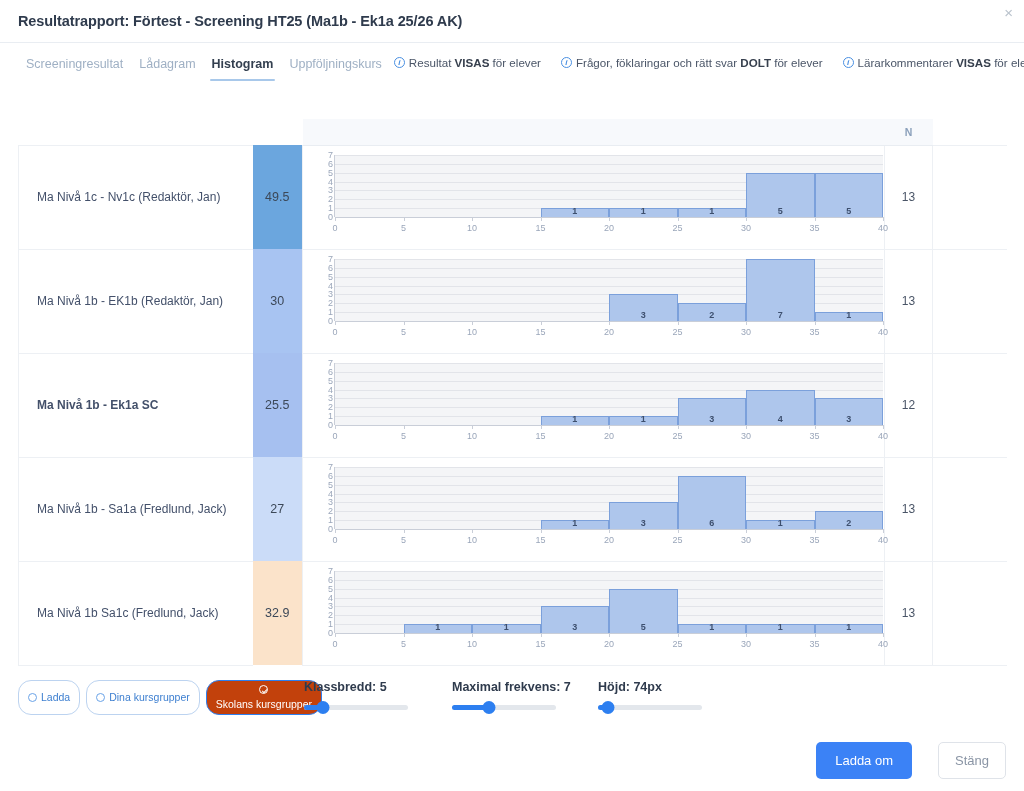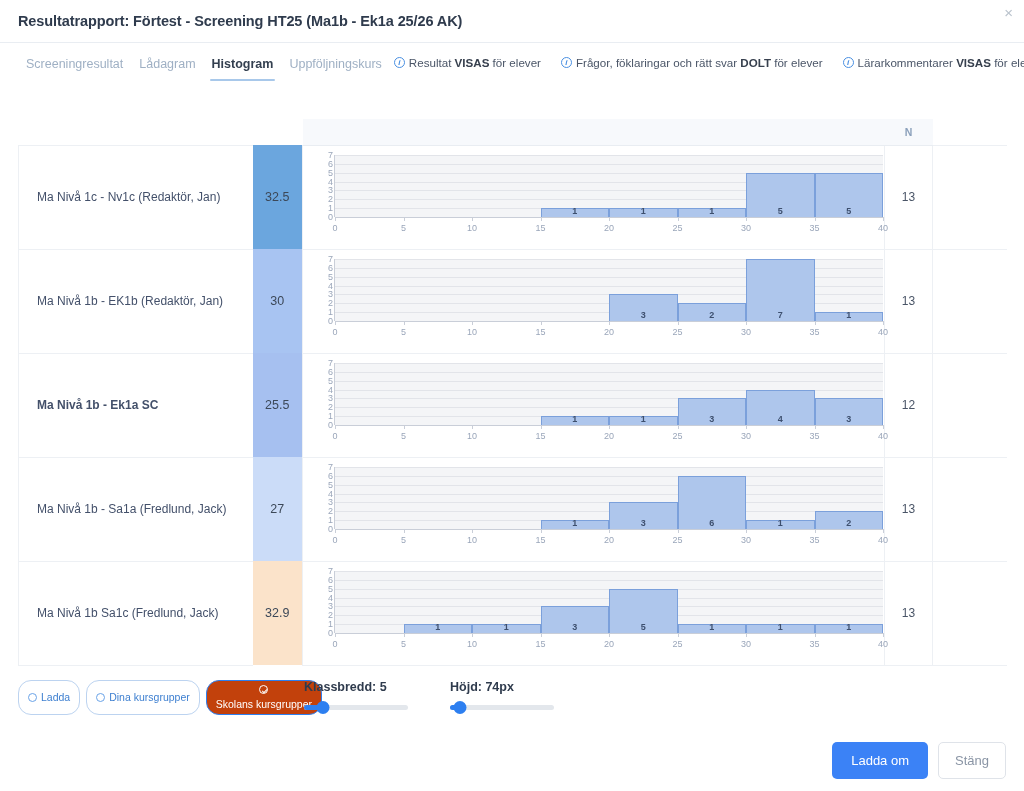--- a/index.html
+++ b/index.html
@@ -321,21 +321,21 @@
     width: 13px; height: 13px;
     background: #2d7ff0;
     border-radius: 50%;
     transform: translateX(-50%);
   }
 
   .actions {
     position: absolute;
     right: 18px; bottom: 12px;
     display: flex;
-    gap: 10px;
+    gap: 26px;
   }
   .btn-primary {
     background: #3b82f6;
     color: #fff;
     border: none;
     border-radius: 5px;
     padding: 10px 19px;
     font-size: 13px;
     cursor: pointer;
     font-family: "Liberation Sans", sans-serif;
@@ -401,21 +401,21 @@
           <th class="hdr-blank"></th>
           <th class="hdr-blank"></th>
           <th class="hdr-band"></th>
           <th class="hdr-n">N</th>
           <th class="hdr-blank"></th>
         </tr>
       </thead>
       <tbody id="tbody">
           <tr>
             <td class="name">Ma Nivå 1c - Nv1c (Redaktör, Jan)</td>
-            <td class="avg" style="background: rgb(107, 166, 222);">32.5</td>
+            <td class="avg" style="background: rgb(107, 166, 222);">49.5</td>
             <td class="chart">
               <div class="chart">
                 <div class="plot">
                   <div class="gridline" style="top: 53.1429px;"></div>
                   <div class="gridline" style="top: 44.2857px;"></div>
                   <div class="gridline" style="top: 35.4286px;"></div>
                   <div class="gridline" style="top: 26.5714px;"></div>
                   <div class="gridline" style="top: 17.7143px;"></div>
                   <div class="gridline" style="top: 8.85714px;"></div>
                   <div class="gridline" style="top: 0px;"></div>
@@ -715,20 +715,27 @@
         </div>
     </div>
     <div id="sliders" style="display:flex">
         <div class="slider-group" style="margin-left: 0px; width: 126px;">
           <div class="slider-title">Klassbredd: 5</div>
           <div class="track">
             <div class="fill" style="width: 18%;"></div>
             <div class="knob" style="left: 18%;"></div>
           </div>
         </div>
+        <div class="slider-group" style="margin-left: 22px; width: 126px;">
+          <div class="slider-title">Maximal frekvens: 7</div>
+          <div class="track">
+            <div class="fill" style="width: 36%;"></div>
+            <div class="knob" style="left: 36%;"></div>
+          </div>
+        </div>
         <div class="slider-group" style="margin-left: 20px; width: 130px;">
           <div class="slider-title">Höjd: 74px</div>
           <div class="track">
             <div class="fill" style="width: 10%;"></div>
             <div class="knob" style="left: 10%;"></div>
           </div>
         </div>
       </div>
   </div>
 

